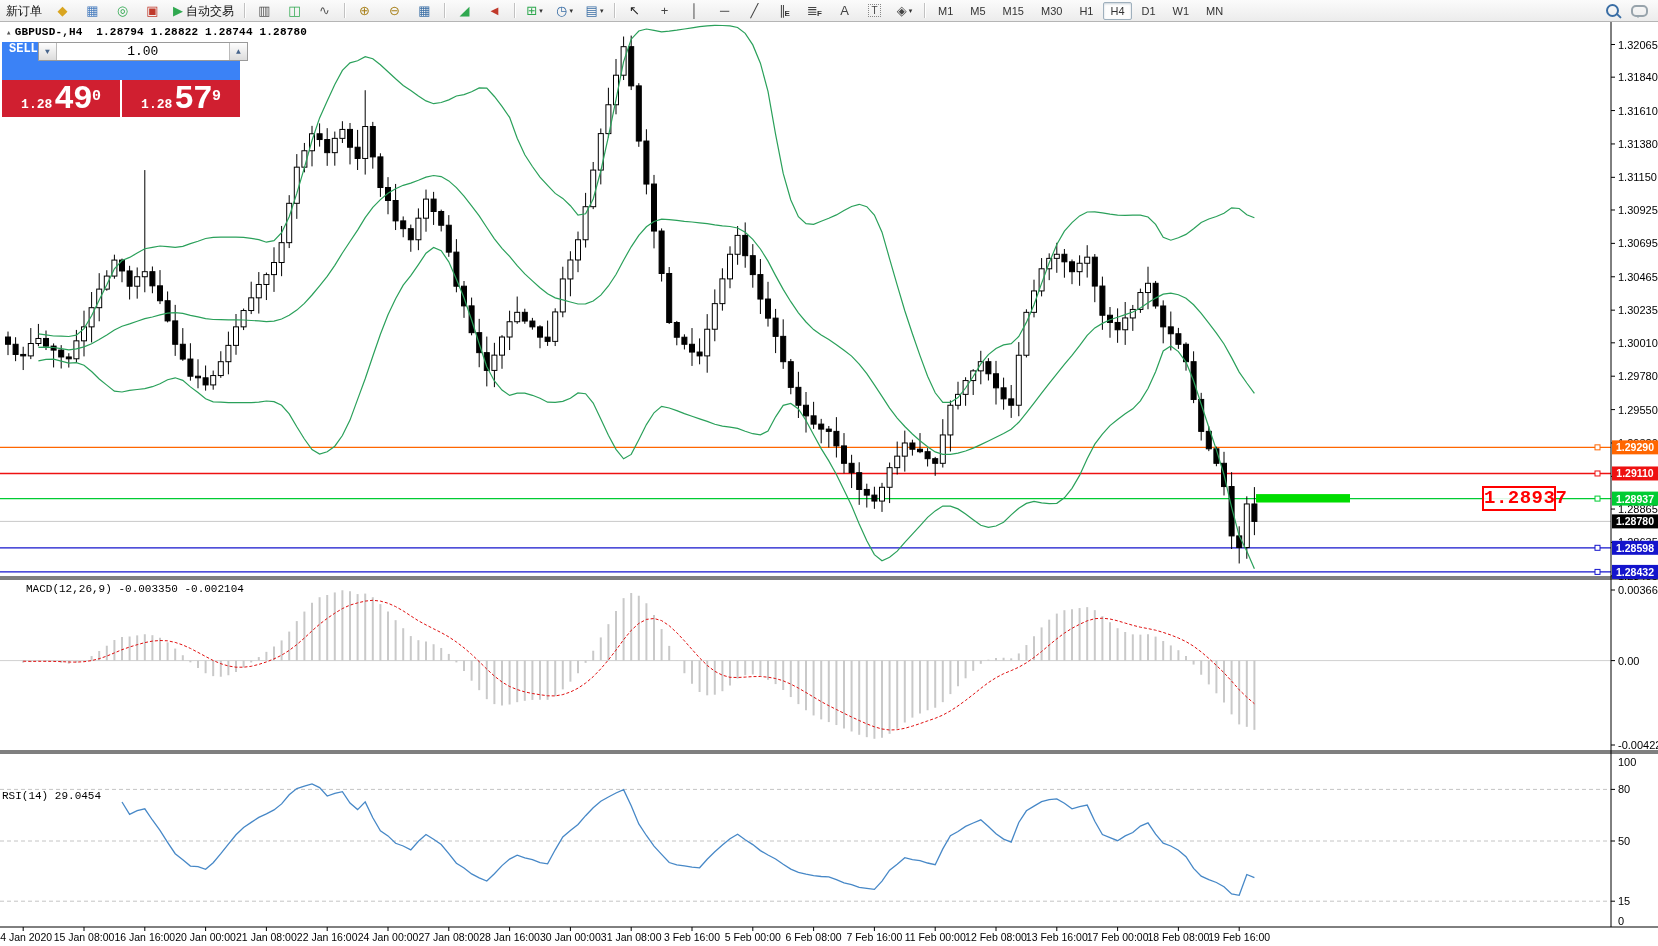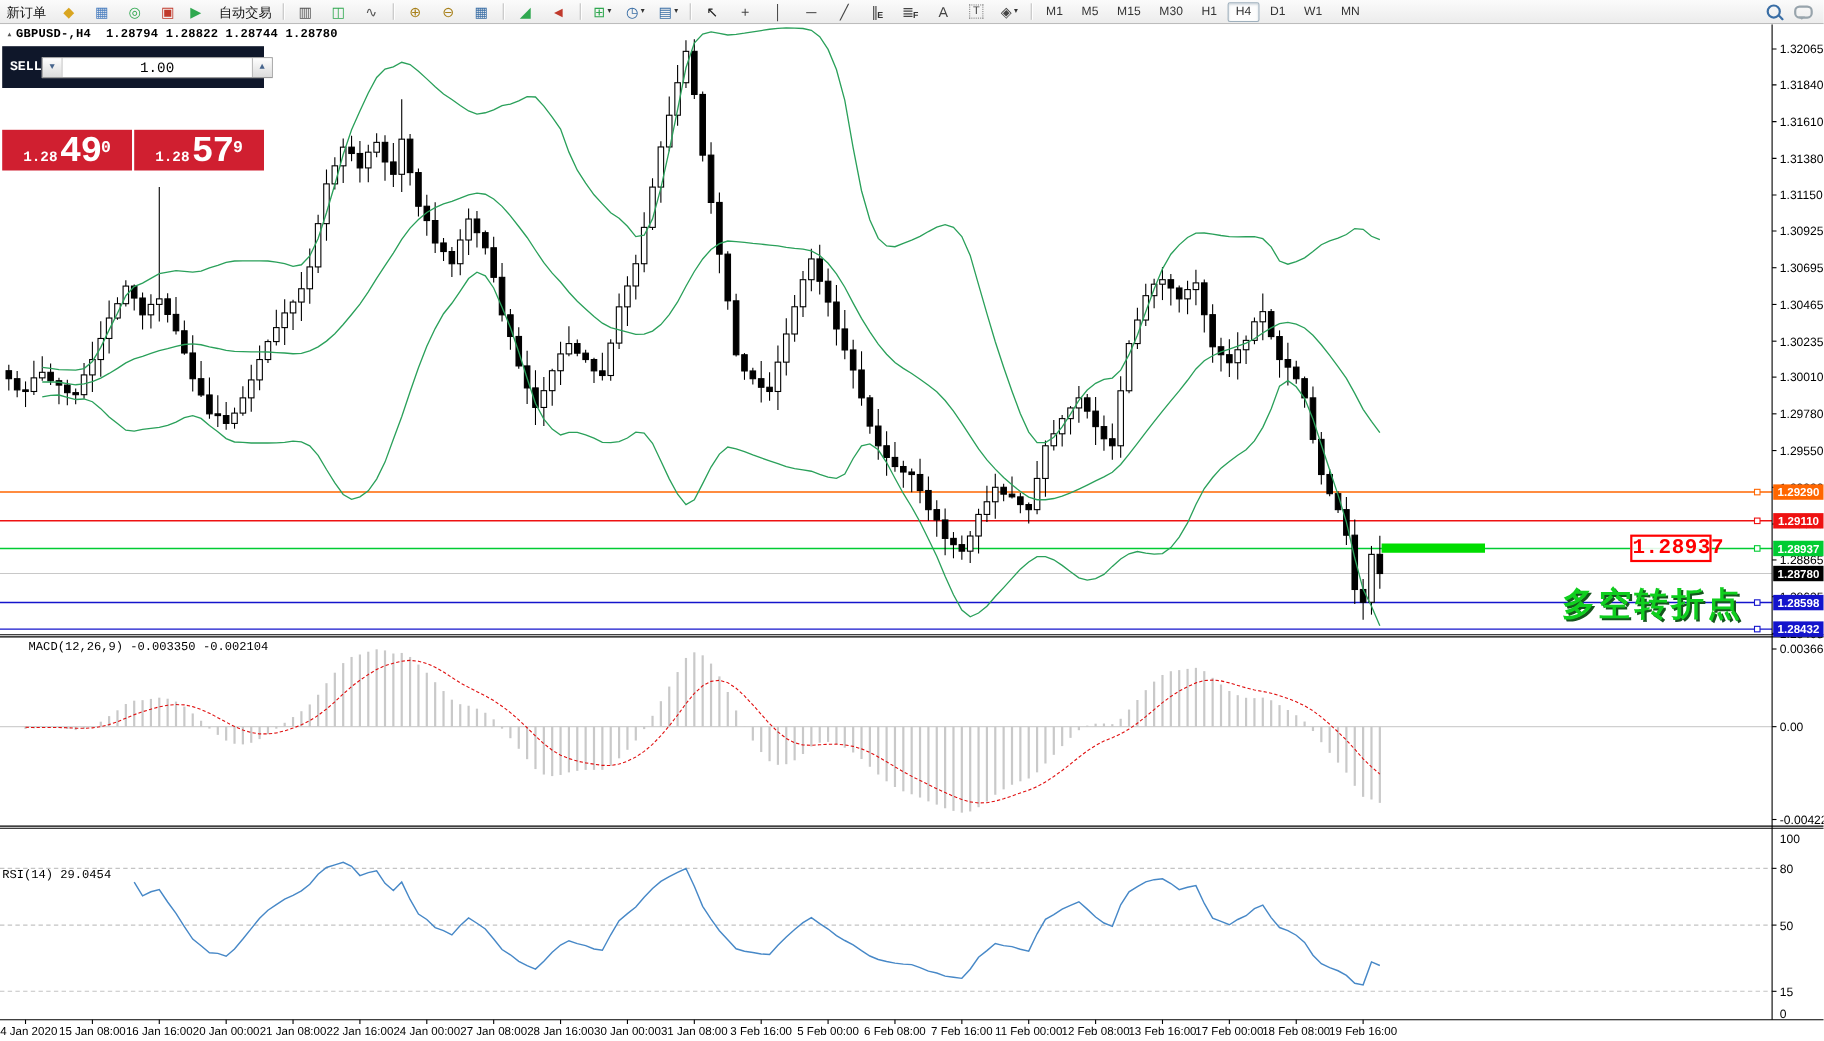--- a/index.html
+++ b/index.html
@@ -26,31 +26,31 @@
   #wrap{position:relative;width:1658px;height:924px;background:#fff;}
   #chart-svg{position:absolute;left:0;top:0;}
   .overlay{position:absolute;z-index:5;font-family:Liberation Mono, monospace;}
   #symline{left:6px;top:4px;font-size:11px;font-weight:bold;color:#000;letter-spacing:.2px;}
   #symline .mk{color:#555;font-size:9px;margin-right:3px;}
   .indlabel{font-size:11px;color:#000;}
   #macdlabel{left:2px;top:561px;padding-left:24px;}
   #rsilabel{left:2px;top:768px;}
   
   #tpanel{left:2px;top:20px;width:238px;z-index:6;}
-  #tp-row1{display:flex;height:38px;background:#0f172a;align-items:center;}
+  #tp-row1{display:flex;height:38px;background:#3b82f6;align-items:flex-start;}
   .tp-side{color:#fff;font-size:12px;font-weight:bold;display:flex;align-items:center;}
   #tp-sell{width:44px;padding-left:7px;}
   #tp-buy{width:56px;justify-content:flex-end;padding-right:9px;}
   #volbox{flex:1;background:#fff;border:1px solid #9a9a9a;display:flex;align-items:stretch;}
   .spin{width:17px;background:linear-gradient(#fefefe,#dcdcdc);border:0;color:#46648c;font-size:8px;
     display:flex;align-items:center;justify-content:center;}
   #spin-dn{border-right:1px solid #bbb;}
   #spin-up{border-left:1px solid #bbb;}
   #volinput{flex:1;border:0;outline:none;text-align:center;font-size:13px;font-family:inherit;color:#000;min-width:0;}
-  #tp-row2{display:flex;height:37px;margin-top:38px;}
+  #tp-row2{display:flex;height:37px;}
   .bigcell{flex:1;background:#d01f30;color:#fff;display:flex;align-items:flex-end;justify-content:center;
     padding-bottom:2px;}
   .bigcell+.bigcell{margin-left:2px;}
   .pfx{font-size:13px;font-weight:bold;margin-right:2px;line-height:20px;}
   .big{font-size:33px;font-weight:bold;line-height:30px;letter-spacing:-1px;}
   .sup{font-size:15px;font-weight:bold;line-height:34px;align-self:flex-start;}
   
   #pricebox{left:1482px;top:464px;width:70px;height:21px;border:2px solid #ff0000;color:#ff0000;
     background:rgba(255,255,255,.88);font-size:19px;font-weight:bold;text-align:center;line-height:21px;letter-spacing:.5px;}
   #cnlabel{left:1420px;top:507px;font-size:30px;font-weight:bold;color:#0fcf1e;
@@ -70,21 +70,21 @@
       <span style="color: rgb(74, 126, 191);">▦</span>
     </div>
     <div class="tbi">
       <span style="color: rgb(47, 168, 79);">◎</span>
     </div>
     <div class="tbi">
       <span style="color: rgb(192, 57, 43);">▣</span>
     </div>
     <div class="tbi">
       <span style="color: rgb(47, 168, 79);">▶</span>
-      <span class="tbtext" style="margin-left: 16px;">自动交易</span>
+      <span class="tbtext" style="margin-left: 3px;">自动交易</span>
     </div>
     <div class="tsep"></div>
     <div class="tbi">
       <span style="color: rgb(85, 85, 85);">▥</span>
     </div>
     <div class="tbi">
       <span style="color: rgb(47, 168, 79);">◫</span>
     </div>
     <div class="tbi">
       <span style="color: rgb(85, 85, 85);">∿</span>
@@ -828,14 +828,13 @@
   </div>
 
   <div id="macdlabel" class="overlay indlabel">
     <span>MACD(12,26,9)</span> <span>-0.003350 -0.002104</span>
   </div>
   <div id="rsilabel" class="overlay indlabel">
     <span>RSI(14)</span> <span>29.0454</span>
   </div>
 
   <div id="pricebox" class="overlay">1.28937</div>
-  <div id="cnlabel" class="overlay">多空转折点</div>
 </div>
 
 </body></html>

